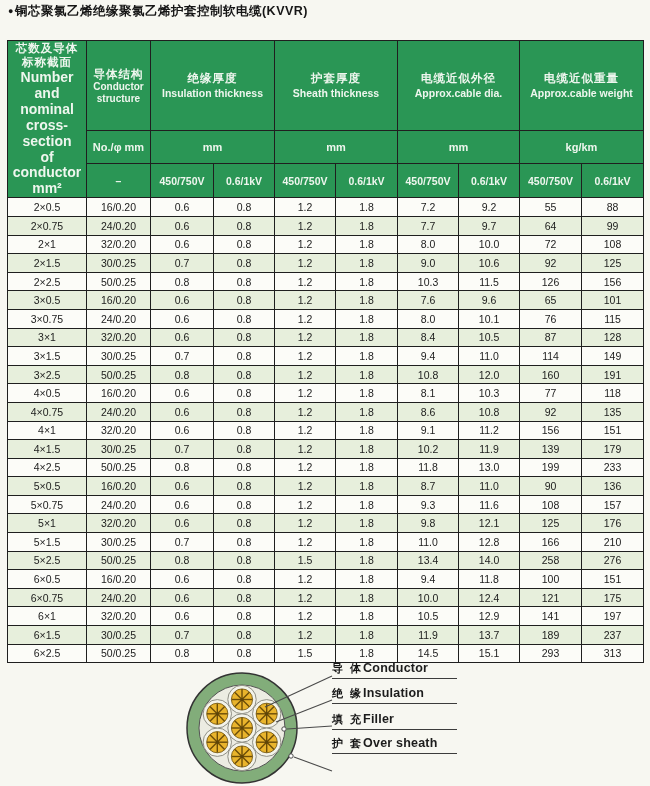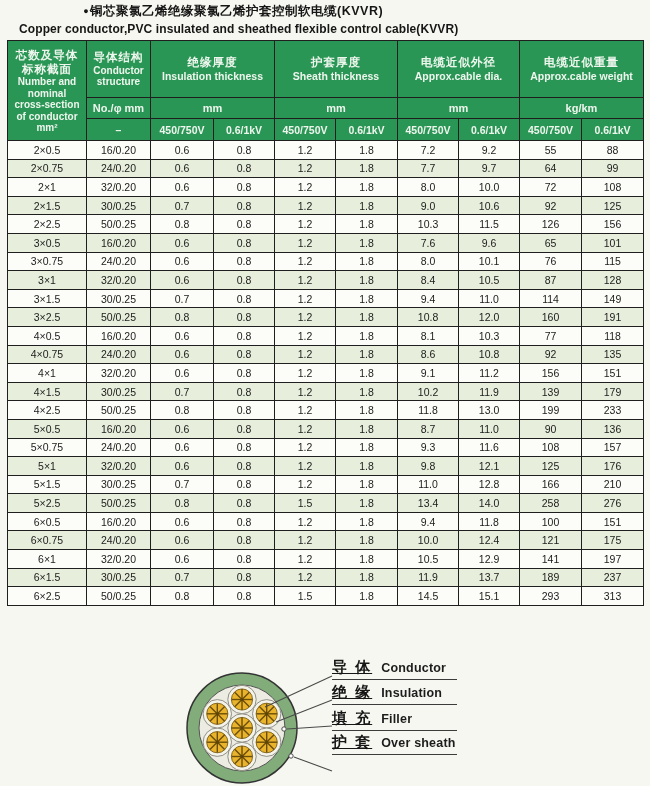--- a/index.html
+++ b/index.html
@@ -34,52 +34,51 @@
   col.c0{width:79px}col.c1{width:64px}col.c2{width:63px}col.c3{width:61px}
   col.c4{width:61px}col.c5{width:62px}col.c6{width:61px}col.c7{width:61px}
   col.c8{width:62px}col.c9{width:62px}
   th,td{border:1px solid var(--border);text-align:center;vertical-align:middle;padding:0;}
   thead th,thead td{background:var(--green);color:#eef6ee;}
   th.colhead{height:57px;}
   .hz{font-size:11.5px;font-weight:bold;letter-spacing:1px;line-height:1.25;}
   .he{font-size:10px;font-weight:bold;line-height:1.14;}
   th.group .hz{margin-bottom:2px;}
   th.group .he{font-size:10.5px;text-align:center;}
-  th.c1head .he{font-size:10px;text-align:center;}
+  th.c1head .he{font-size:14px;text-align:center;}
   tr.unitrow td{height:21px;font-size:11px;font-weight:bold;}
   tr.voltrow td{height:22px;font-size:10.5px;font-weight:bold;}
   tbody td{height:18.6px;font-size:10.5px;background:#fcfcf8;color:#1b1b1b;}
   tbody tr.stripe td{background:var(--stripe);}
   
   svg.diagram{position:absolute;left:0;top:628px;}
   .sheath{fill:var(--sheath);stroke:#333;stroke-width:1.5;}
   .filler{fill:var(--filler);stroke:#555;stroke-width:1;}
   .insul{fill:var(--ins);stroke:#8f8f85;stroke-width:1;}
   .goldc{fill:var(--gold);stroke:#6a4c08;stroke-width:.8;}
   .strand{stroke:#6b4d08;stroke-width:1.4;}
   .cdot{fill:#5d4408;}
   .ptr{stroke:#4a4a4a;stroke-width:1.1;fill:none;}
   .mdot{fill:#fff;stroke:#4a4a4a;stroke-width:1;}
   .dlabel{
     position:absolute;left:332px;width:125px;white-space:nowrap;
     border-bottom:1.5px solid #3c3c3c;padding-bottom:2px;
   }
-  .dlabel .zh{font-weight:bold;font-size:15px;letter-spacing:2px;margin-right:9px;text-decoration:underline;}
+  .dlabel .zh{font-weight:bold;font-size:11px;letter-spacing:2px;}
   .dlabel .en{font-weight:bold;font-size:12.5px;letter-spacing:.2px;color:#1c1c1c;}
   .lbl-conductor{top:658px;}
   .lbl-insulation{top:683px;}
   .lbl-filler{top:709px;}
   .lbl-sheath{top:733px;}
 </style>
 </head>
 <body>
 
 <div class="title-block">
   <div class="title-zh"><span class="bullet">●</span><span>铜芯聚氯乙烯绝缘聚氯乙烯护套控制软电缆(KVVR)</span></div>
-  <div class="title-en">Copper conductor,PVC insulated and sheathed flexible control cable(KVVR)</div>
 </div>
 
 <table class="spec">
   <colgroup>
     <col class="c0">
       <col class="c1">
       <col class="c2">
       <col class="c3">
       <col class="c4">
     <col class="c5">

